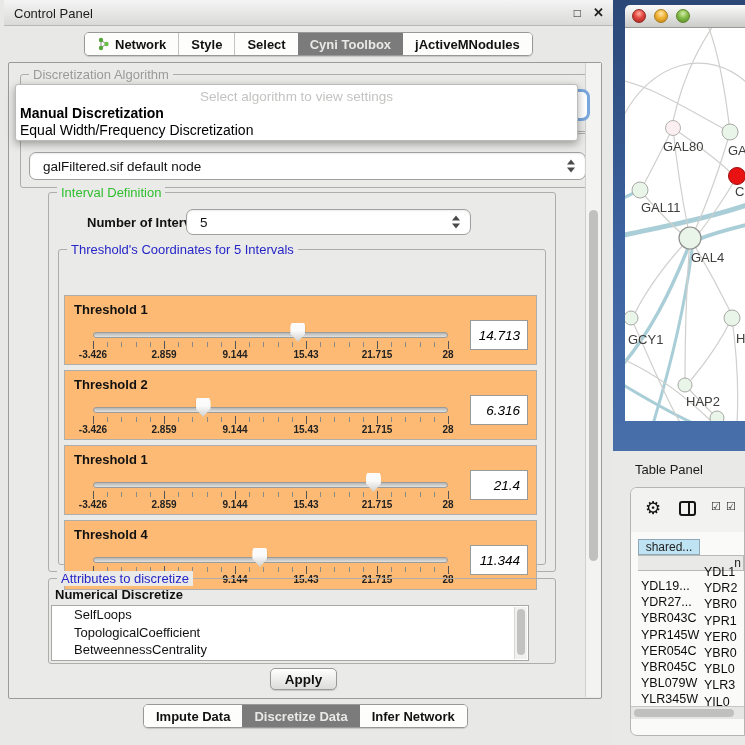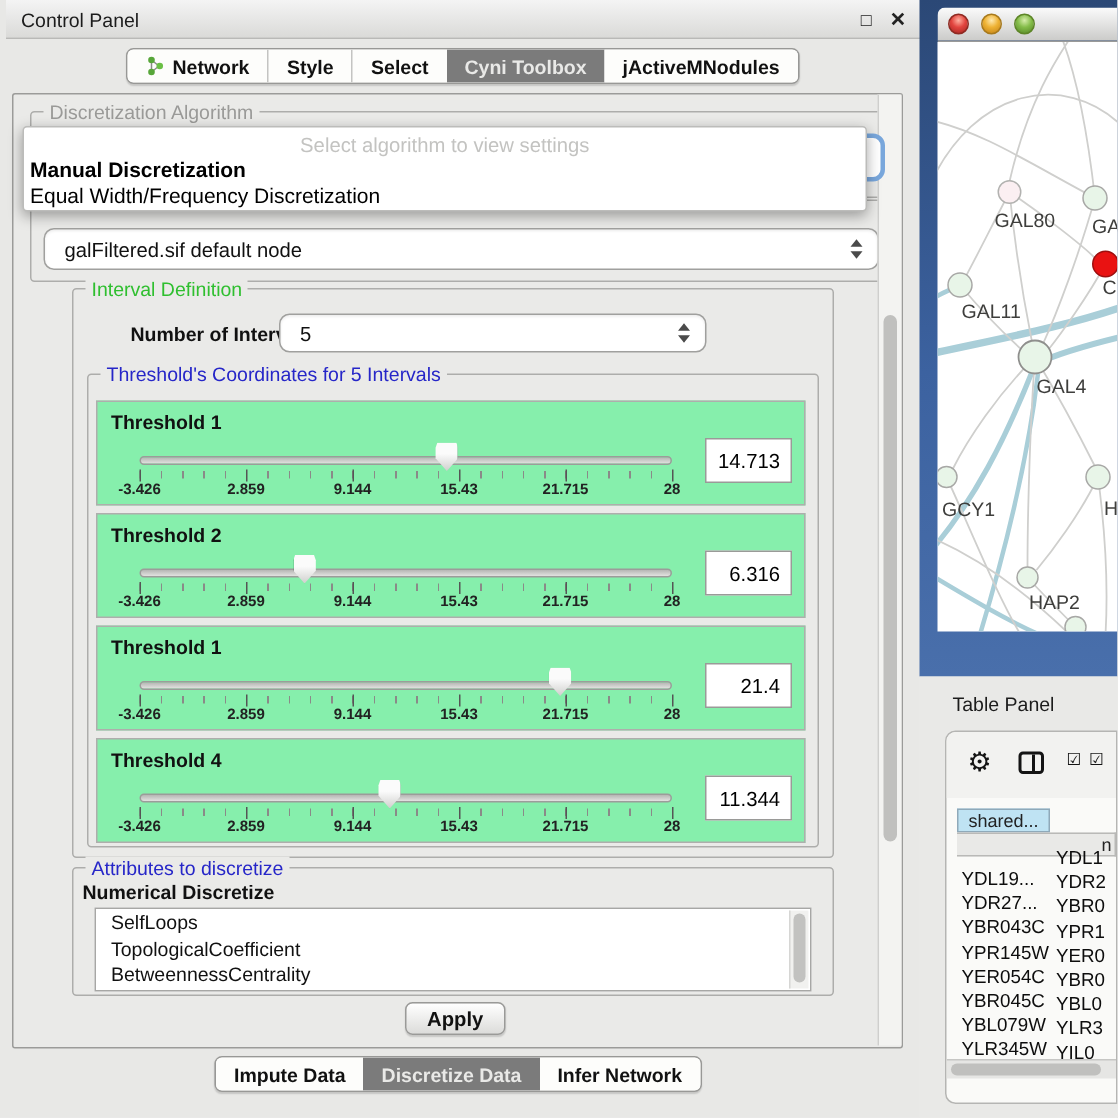--- a/index.html
+++ b/index.html
@@ -59,45 +59,45 @@
   .popup .hint { position:absolute; top:4px; left:0; right:0; text-align:center;
     color:#c3c3c1; font-size:13.5px; }
   .popup .opt { position:absolute; left:4px; right:4px; font-size:14px; color:#000; }
   .popup .opt1 { top:20px; font-weight:bold; }
   .popup .opt2 { top:37px; }
   .focus-combo-fragment { left:558px; top:89px; width:32px; height:32px;
     border:3px solid #79a7dc; border-radius:8px; background:#fff; z-index:5; }
 
   
   .threshold-panel { position:absolute; left:5px; width:473px; height:70px;
-    border:1px solid #aeaeac; background:#86efac; }
+    border:1px solid #aeaeac; background:#fdba74;margin-top:28px; }
   .threshold-panel .t-label { position:absolute; left:9px; top:6px; font-size:13px;
     font-weight:bold; color:#111; }
   .slider-track { position:absolute; left:28px; top:36px; width:355px; height:6px;
     border:1px solid #9c9c9a; border-radius:4px;
     background:linear-gradient(#b6b6b4,#e2e2e0); }
   .slider-handle { position:absolute; top:27px; width:15px; height:19px;
     background:linear-gradient(#fbfbfb 40%,#cfcfcd);
     clip-path:polygon(8% 0,92% 0,100% 18%,100% 55%,50% 100%,0 55%,0 18%);
     filter:drop-shadow(0 1px 1px rgba(0,0,0,.45)); z-index:3; }
   .minor-ticks { position:absolute; left:28px; top:46px; width:356px; height:5px;
     background:repeating-linear-gradient(to right,#8a8a88 0,#8a8a88 1px,transparent 1px,transparent 14.2px); }
   .major-ticks { position:absolute; left:28px; top:45px; width:355px; height:8px; }
   .major-ticks i { position:absolute; top:0; width:1px; height:8px; background:#555; }
   .tick-labels { position:absolute; left:28px; top:53px; width:355px; height:12px;text-align:right; }
   .tick-labels .tick-label { position:absolute; transform:translateX(-50%); top:0;
     font-size:10px; font-weight:bold; color:#222; white-space:nowrap; }
   .value-box { position:absolute; left:405px; top:24px; width:58px; height:30px;
     background:#fff; border:1px solid #9a9a98; display:flex; align-items:center;
-    justify-content:flex-end; padding-right:7px; font-size:13.5px; color:#000; }
+    justify-content:flex-end; padding-right:7px; font-size:13.5px; color:#000;font-style:italic; }
 
   
   .attr-subtitle { position:absolute; left:6px; top:8px; font-size:13px; font-weight:bold; color:#111; }
-  .attr-list { position:absolute; left:14px; top:26px; width:478px; height:56px;
-    background:#fff; border:1px solid #a7a7a5; overflow:hidden; }
+  .attr-list { position:absolute; left:2px; top:26px; width:478px; height:56px;
+    background:#fff; border:1px solid #a7a7a5; overflow:hidden;padding-left:12px; }
   .attr-list .list-item { font-size:13px; color:#111; padding-left:10px; line-height:17.5px; white-space:nowrap; }
   .vscroll { position:absolute; top:1px; bottom:1px; right:1px; width:13px;
     background:#f1f1ef; border-left:1px solid #d6d6d4; }
   .vscroll .thumb { position:absolute; left:2px; width:8px; background:#c2c2c0; border-radius:4px; }
 
   
   .apply-btn { left:270px; top:668px; width:67px; height:22px; border:1px solid #9a9a98;
     border-radius:5px; background:linear-gradient(#ffffff,#dcdcda); font-size:13.5px;
     color:#111; display:flex; align-items:center; justify-content:center;
     box-shadow:0 1px 1px rgba(0,0,0,.15);font-weight:bold; }

